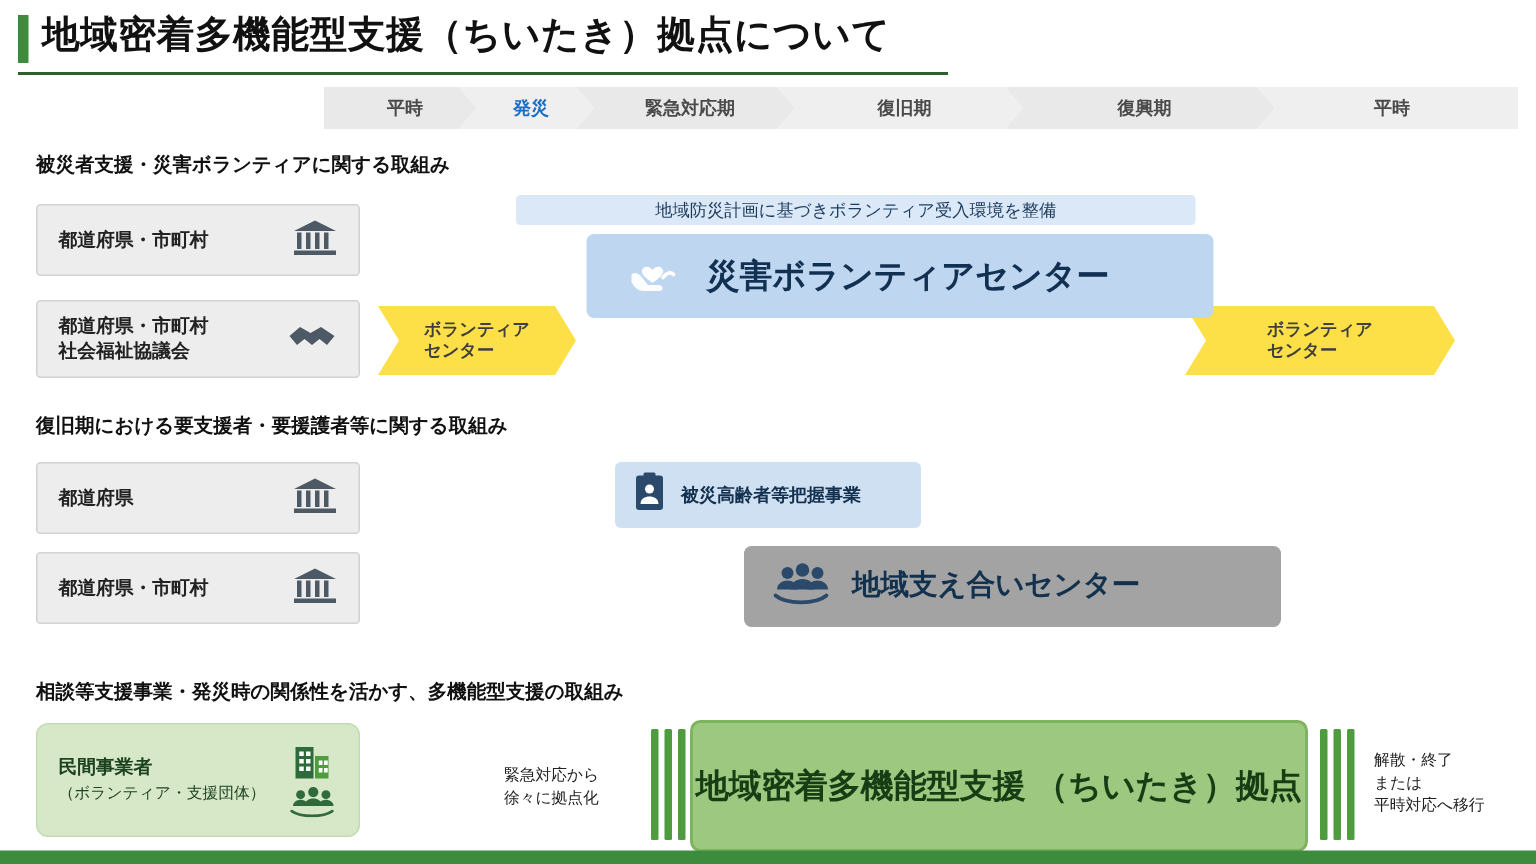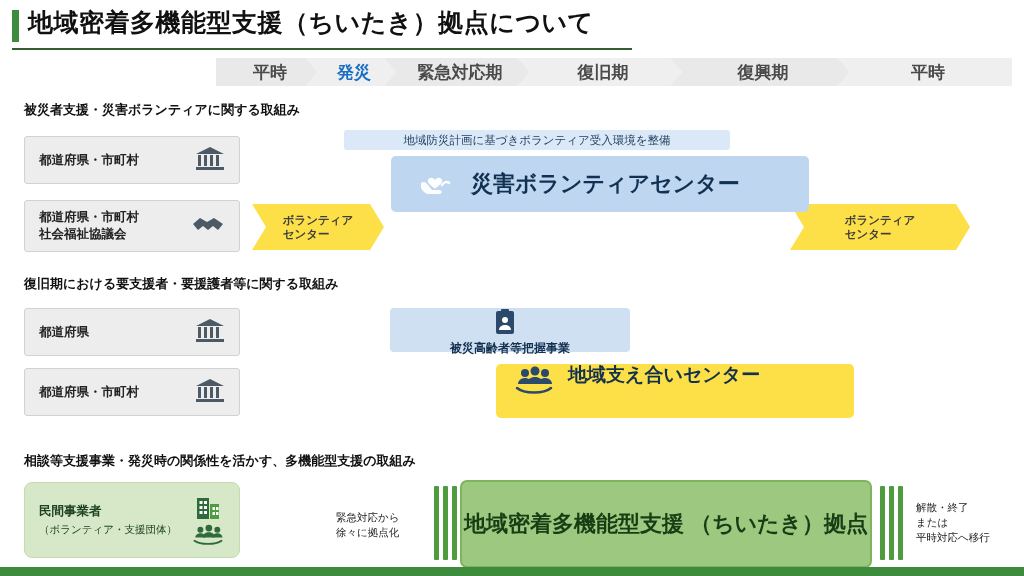--- a/index.html
+++ b/index.html
@@ -21,21 +21,21 @@
     font-size:25px;font-weight:bold;letter-spacing:0.5px;color:#111;
     white-space:nowrap;
   }
   .title-rule{position:absolute;left:0;top:42px;width:620px;height:2px;background:#2f5e2f;}
 
   
   .phases{position:absolute;left:216px;top:58px;height:28px;}
   .chev{
     position:absolute;top:0;height:28px;
     display:flex;align-items:center;justify-content:center;
-    font-size:17px;font-weight:bold;color:#4a4a4a;
+    font-size:12px;font-weight:bold;color:#4a4a4a;
     background:#e9e9e9;
     clip-path:polygon(0 0, calc(100% - 12px) 0, 100% 50%, calc(100% - 12px) 100%, 0 100%, 12px 50%);
     padding-left:6px;
   }
   .chev.first{clip-path:polygon(0 0, calc(100% - 12px) 0, 100% 50%, calc(100% - 12px) 100%, 0 100%);}
   .chev.last{clip-path:polygon(0 0, 100% 0, 100% 100%, 0 100%, 12px 50%);}
   .chev.alt{background:#efefef;}
   .chev.hatsusai{color:#1a6fc4;}
 
   
@@ -75,22 +75,22 @@
   .blue-main .txt{font-size:22px;font-weight:bold;color:#123052;}
 
   .blue-card{
     position:absolute;background:#cfe0f3;border-radius:4px;
     display:flex;align-items:center;box-sizing:border-box;padding:0 12px;
   }
   .blue-card .ico{flex:0 0 auto;margin-right:10px;color:#2b4a6b;}
   .blue-card .txt{font-size:12px;color:#13304e;font-weight:bold;}
 
   .blue-card2{
-    position:absolute;background:#fde047;border-radius:5px;
-    display:flex;box-sizing:border-box;padding-left:18px;
+    position:absolute;background:#a3a3a3;border-radius:5px;
+    display:flex;align-items:center;box-sizing:border-box;padding-left:18px;
   }
   .blue-card2 .ico{flex:0 0 auto;margin-right:14px;color:#2b4a6b;}
   .blue-card2 .col{display:flex;flex-direction:column;align-items:center;}
   .blue-card2 .t1{font-size:19px;font-weight:bold;color:#12314f;line-height:1.2;}
   .blue-card2 .t2{font-size:11.5px;color:#1b3a5c;margin-top:2px;}
 
   
   .green-box{
     position:absolute;background:#d7e8c9;border:1px solid #c2dbb0;border-radius:8px;
     box-sizing:border-box;padding:0 14px;
@@ -174,21 +174,21 @@
   <div class="grey-chev" style="left:252px;top:204px;width:132px;">
     <span style="white-space:pre-line;">ボランティア
 センター</span>
   </div>
 
   <div class="grey-chev" style="left:790px;top:204px;width:180px;">
     <span style="white-space:pre-line;">ボランティア
 センター</span>
   </div>
 
-  <div class="blue-strip" style="left:344px;top:130px;width:386px;height:20px;">
+  <div class="blue-strip" style="left:344px;top:130px;width:453px;height:20px;">
     <span>地域防災計画に基づきボランティア受入環境を整備</span>
   </div>
 
   <div class="blue-main" style="left:356px;top:156px;width:418px;height:56px;margin-left:35px;">
     <span class="ico">
       <svg width="36" height="32" viewBox="0 0 36 32" aria-hidden="true">
         <path d="M18 14c-2-3-6-3-7 0 -1 2.5 3 6 7 8.5 4-2.5 8-6 7-8.5 -1-3-5-3-7 0z" fill="#ffffff"></path>
         <path d="M4 17 C6 15 9 16 11 19 L15 24 H22 C25 24 26 27 23 28 H12 C9 28 6 26 4 22 Z" fill="#ffffff" opacity="0.95"></path>
         <path d="M32 17 C30 15 27 16 25 19" stroke="#ffffff" stroke-width="2.5" fill="none" stroke-linecap="round"></path>
       </svg>
@@ -219,21 +219,21 @@
         <polygon points="15,2 29,9 1,9" fill="#4d5a66"></polygon>
         <rect x="3" y="10" width="3" height="11" fill="#4d5a66"></rect>
         <rect x="9" y="10" width="3" height="11" fill="#4d5a66"></rect>
         <rect x="15" y="10" width="3" height="11" fill="#4d5a66"></rect>
         <rect x="21" y="10" width="3" height="11" fill="#4d5a66"></rect>
         <rect x="1" y="22" width="28" height="3" fill="#4d5a66"></rect>
       </svg>
     </span>
   </div>
 
-  <div class="blue-card" style="left:390px;top:308px;width:240px;height:44px;flex-direction:column;">
+  <div class="blue-card" style="left:410px;top:308px;width:204px;height:44px;">
     <span class="ico">
       <svg width="22" height="28" viewBox="0 0 22 28" aria-hidden="true">
         <rect x="2" y="3" width="18" height="23" rx="2" fill="#2b4a6b"></rect>
         <rect x="7" y="1" width="8" height="4" rx="1" fill="#2b4a6b"></rect>
         <circle cx="11" cy="12" r="3" fill="#ffffff"></circle>
         <path d="M5 22c0-3.5 3-5 6-5s6 1.5 6 5z" fill="#ffffff"></path>
       </svg>
     </span>
     <span class="txt">被災高齢者等把握事業</span>
   </div>

